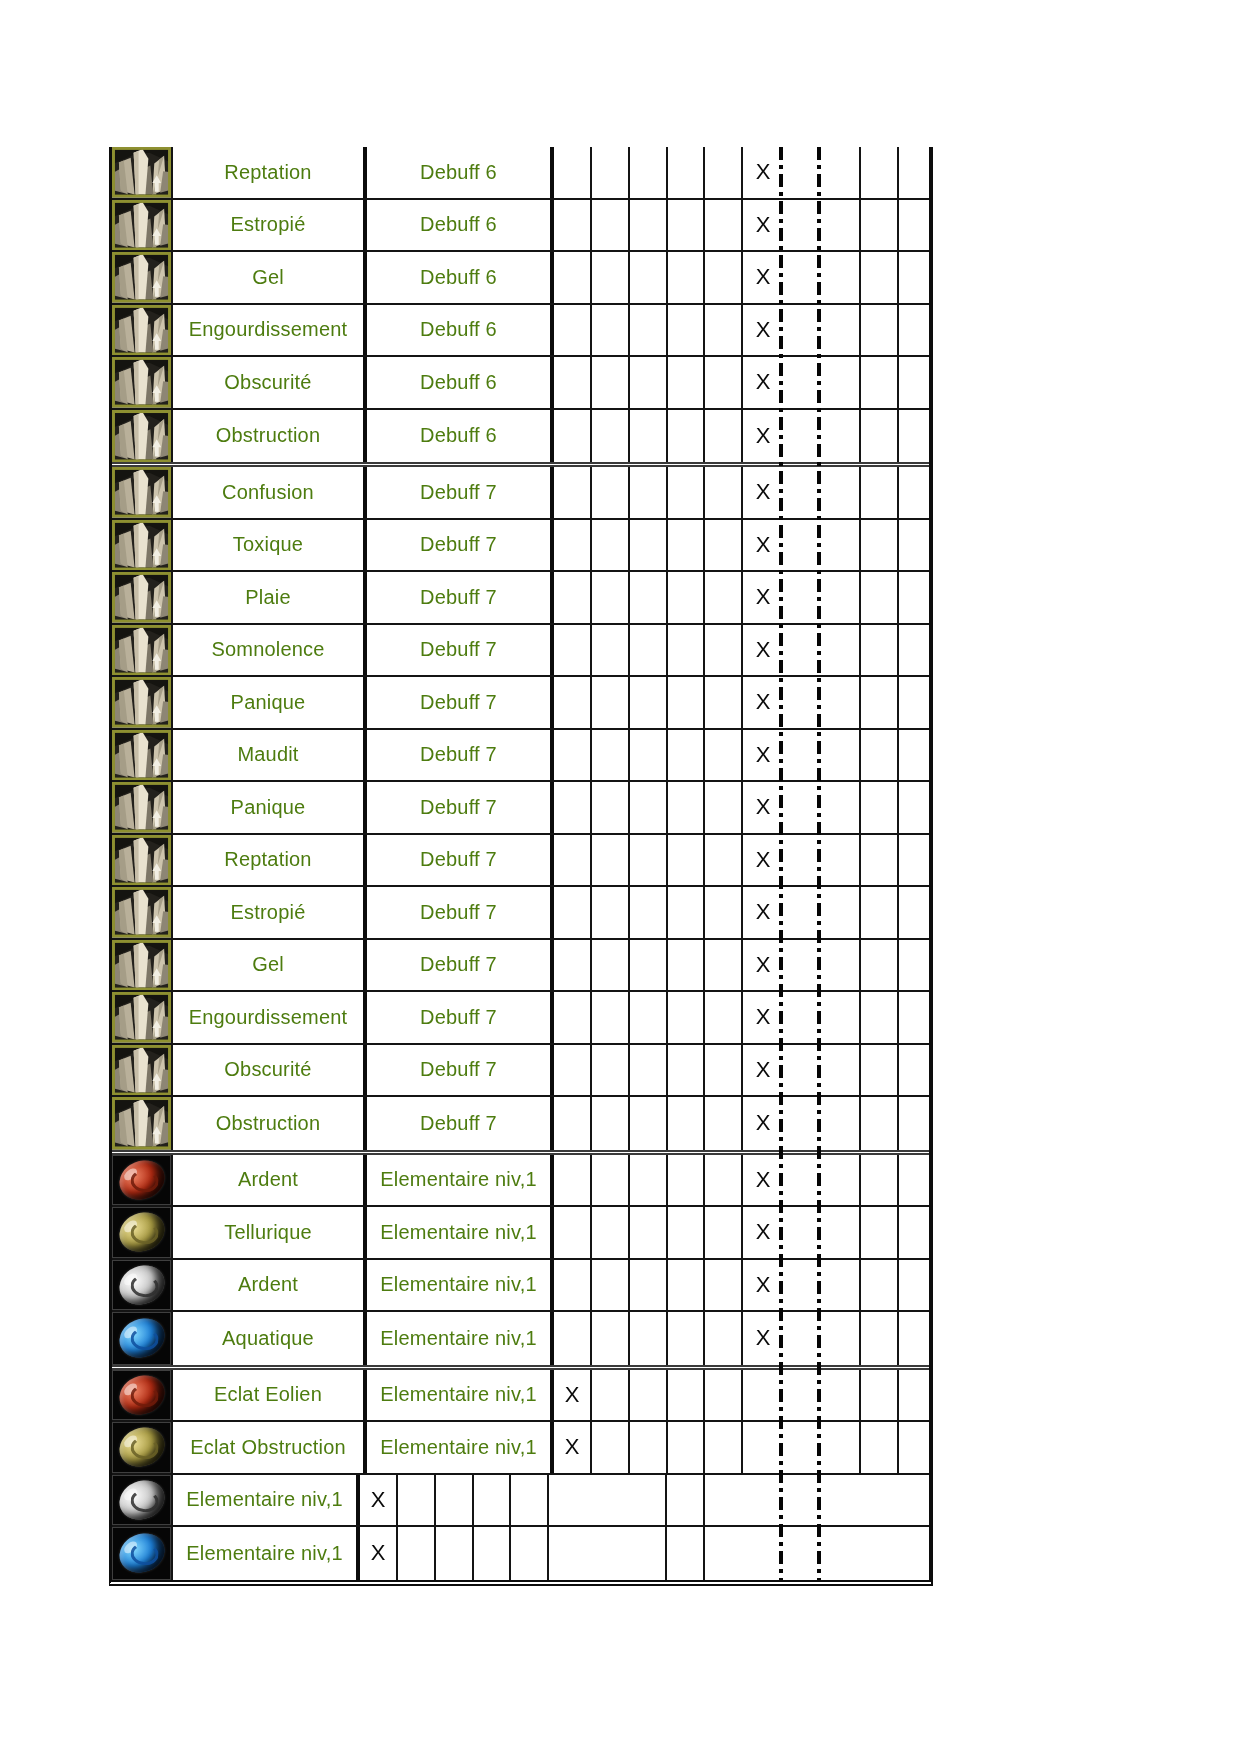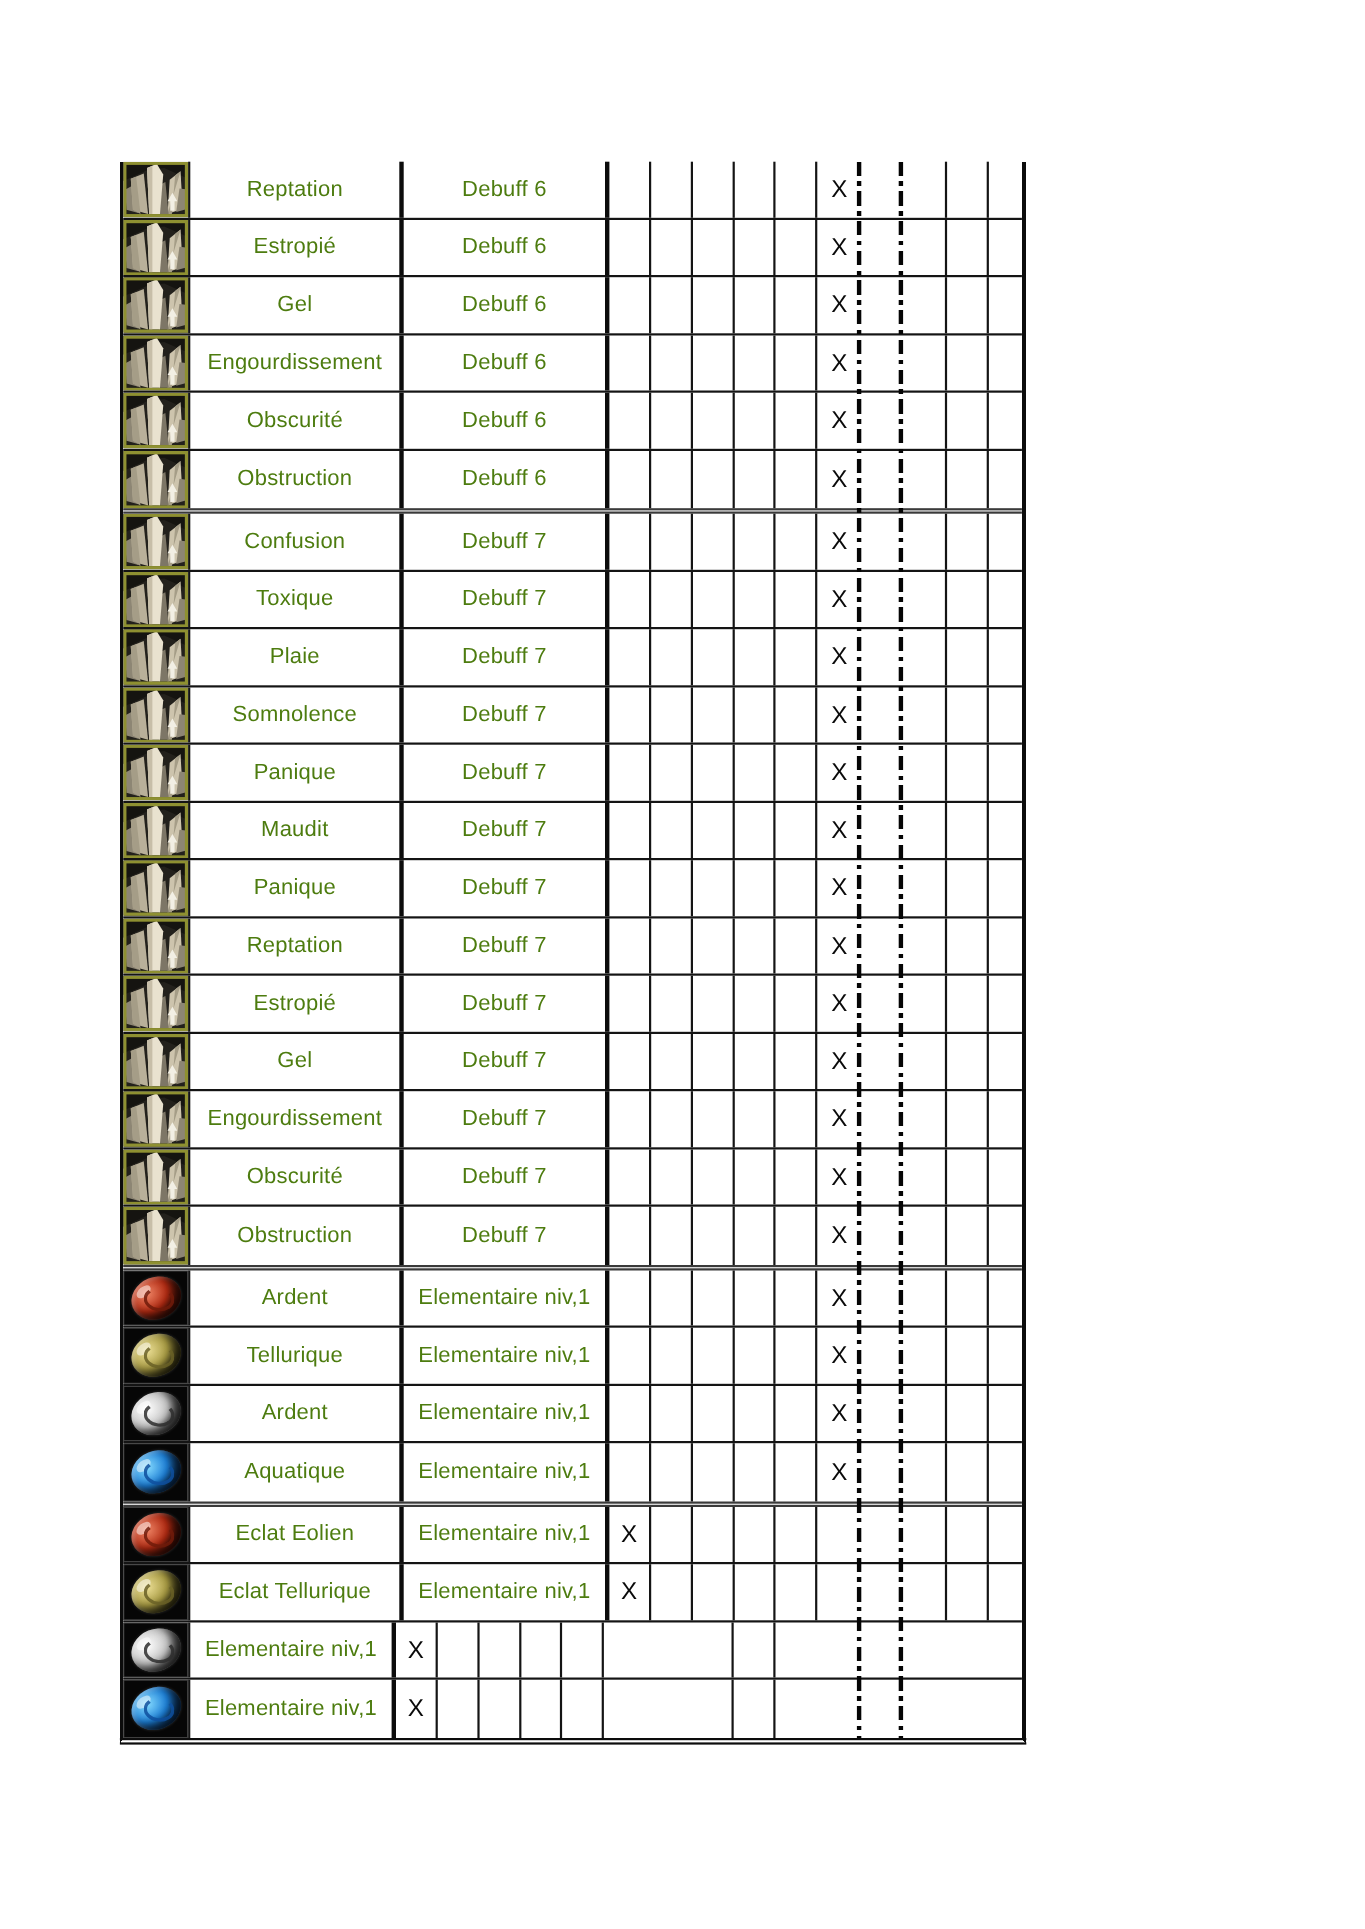--- a/index.html
+++ b/index.html
@@ -989,21 +989,21 @@
         <div class="cell" style="width: 38px;"></div>
         <div class="cell no-br" style="flex: 1 1 0%;"></div>
       </div>
       <div class="row">
         <div class="cell icon-cell">
           <div class="icon-box gem-box">
             <div class="gem" style="--gl: #ecdf96; --gm: #a79a42; --gd: #3f3a12; --gs: #6a6126;"></div>
           </div>
         </div>
         <div class="cell name-cell thick-br">
-          <span class="txt">Eclat Tellurique</span>
+          <span class="txt">Eclat Obstruction</span>
         </div>
         <div class="cell type-cell thick-br">
           <span class="txt">Elementaire niv,1</span>
         </div>
         <div class="cell" style="width: 38px;">
           <span class="x-mark">X</span>
         </div>
         <div class="cell" style="width: 38px;"></div>
         <div class="cell" style="width: 38px;"></div>
         <div class="cell" style="width: 37px;"></div>

